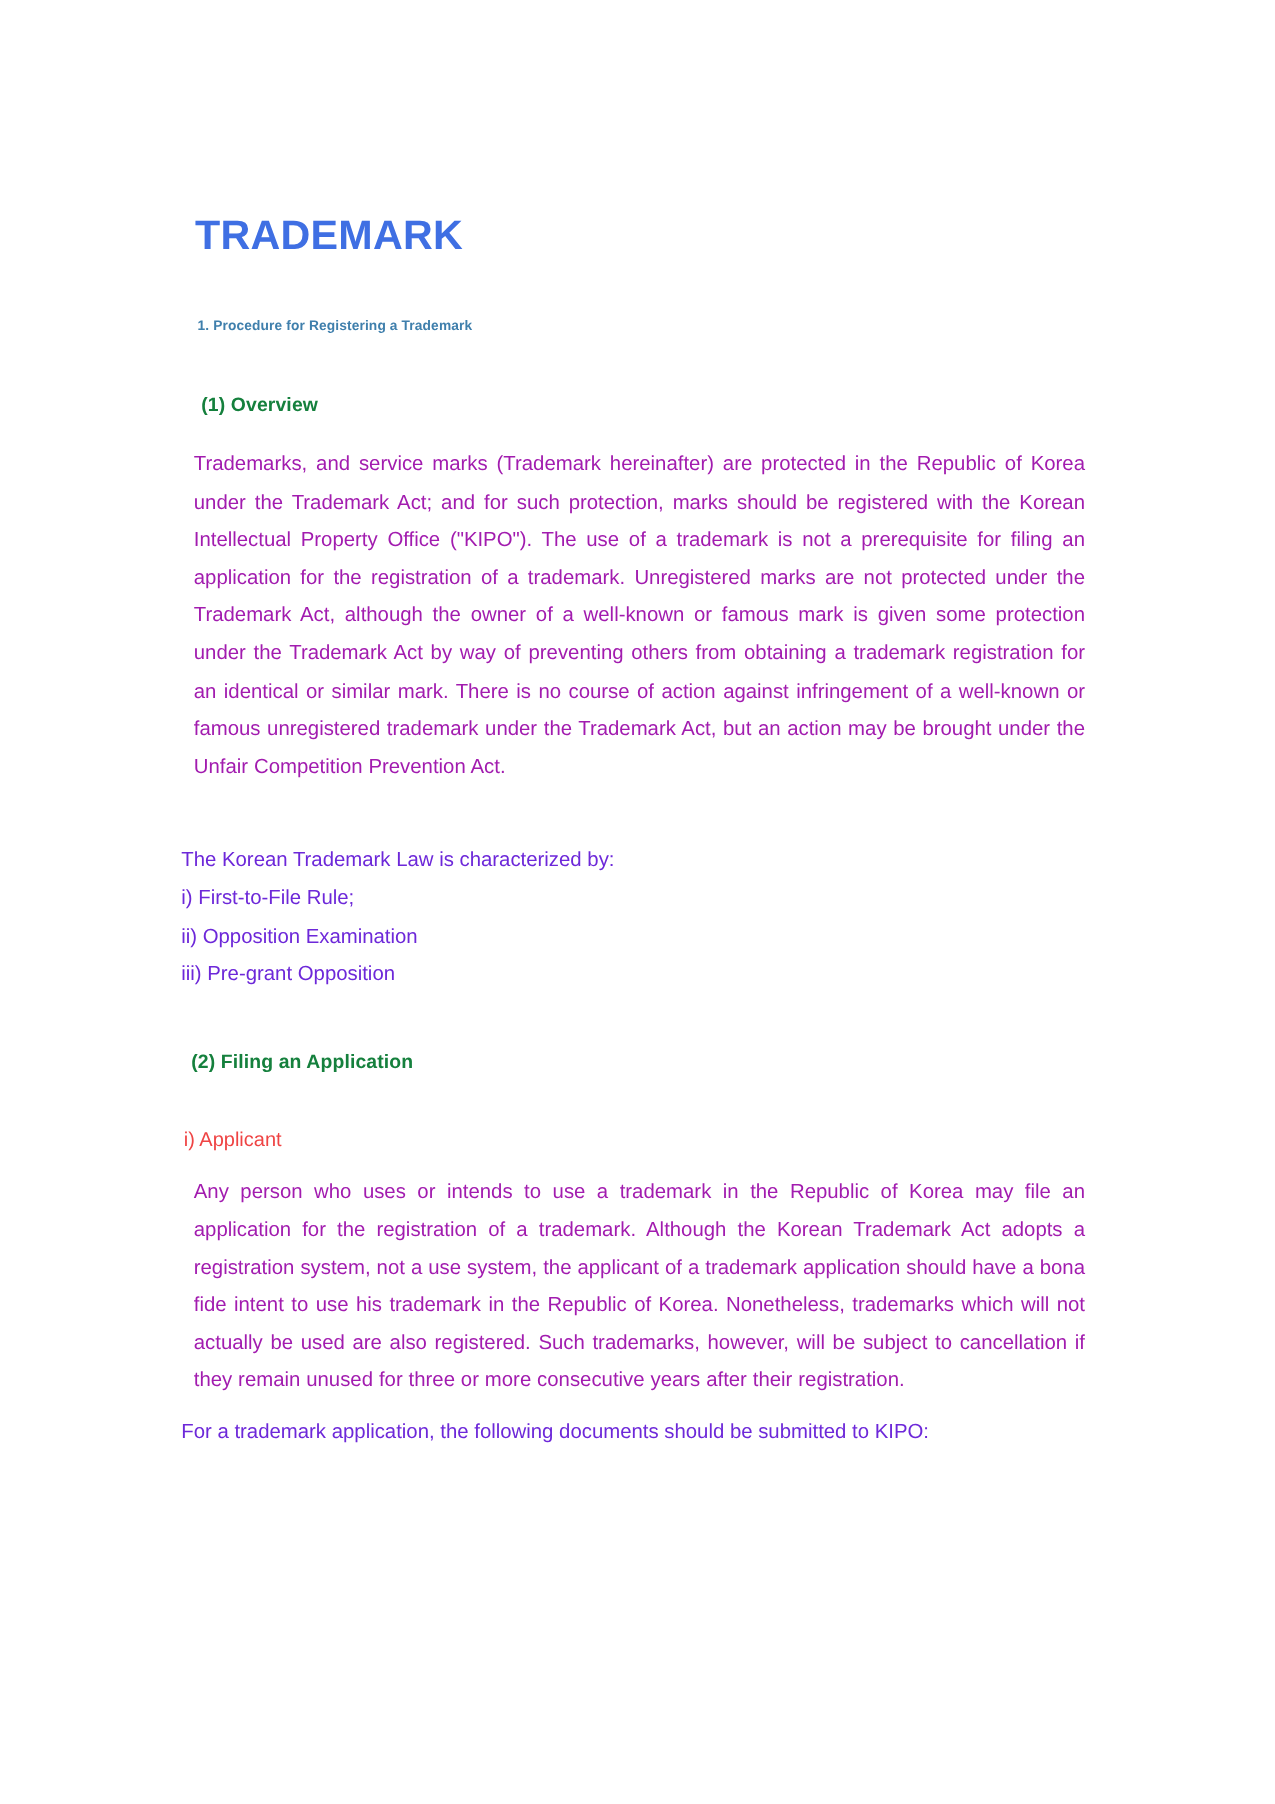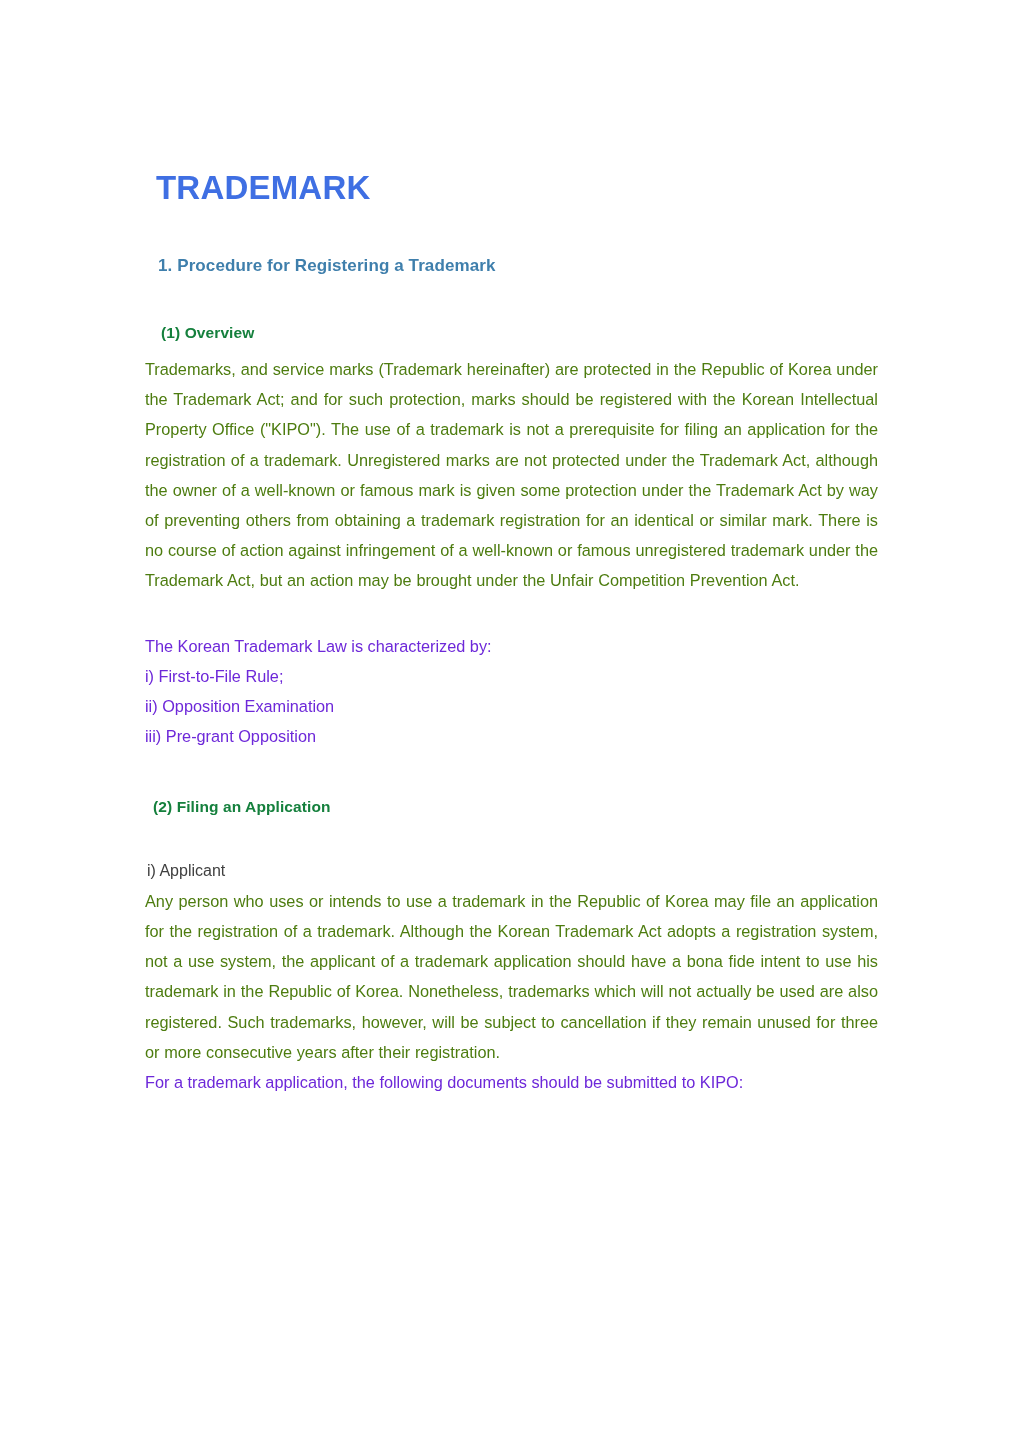--- a/index.html
+++ b/index.html
@@ -37,21 +37,21 @@
     font-weight: bold;
     line-height: 1.1;
     letter-spacing: 0.2px;
     margin: 0;
     padding-top: 170px;
     padding-left: 11px;
   }
 
   .section-heading {
     color: #3f7fac;
-    font-size: 17px;
+    font-size: 11px;
     font-weight: bold;
     line-height: 1.25;
     margin: 0;
     padding-top: 49px;
     padding-left: 13px;
     letter-spacing: 0.1px;
   }
 
   .sub-heading {
     color: #15803d;
@@ -66,43 +66,43 @@
     padding-top: 46px;
     padding-left: 16px;
   }
 
   .sub-heading.filing {
     padding-top: 46px;
     padding-left: 8px;
   }
 
   .minor-heading {
-    color: #404040;
+    color: #ef4444;
     font-size: 16px;
     font-weight: normal;
     line-height: 1.25;
     margin: 0;
     padding-left: 2px;
   }
 
   .minor-heading.applicant {
     padding-top: 44px;
   }
 
   .minor-heading.documents {
     padding-top: 44px;
   }
 
   .body-para {
-    color: #4d7c0f;
+    color: #a21caf;
     font-size: 16.3px;
     line-height: 30.2px;
     text-align: justify;
     text-justify: inter-word;
-    margin: 0;
+    margin: 10px;
     padding-top: 12px;
     word-spacing: 0.2px;
   }
 
   .body-para.tight {
     padding-top: 5px;
   }
 
   .plain-line {
     color: #6d28d9;

